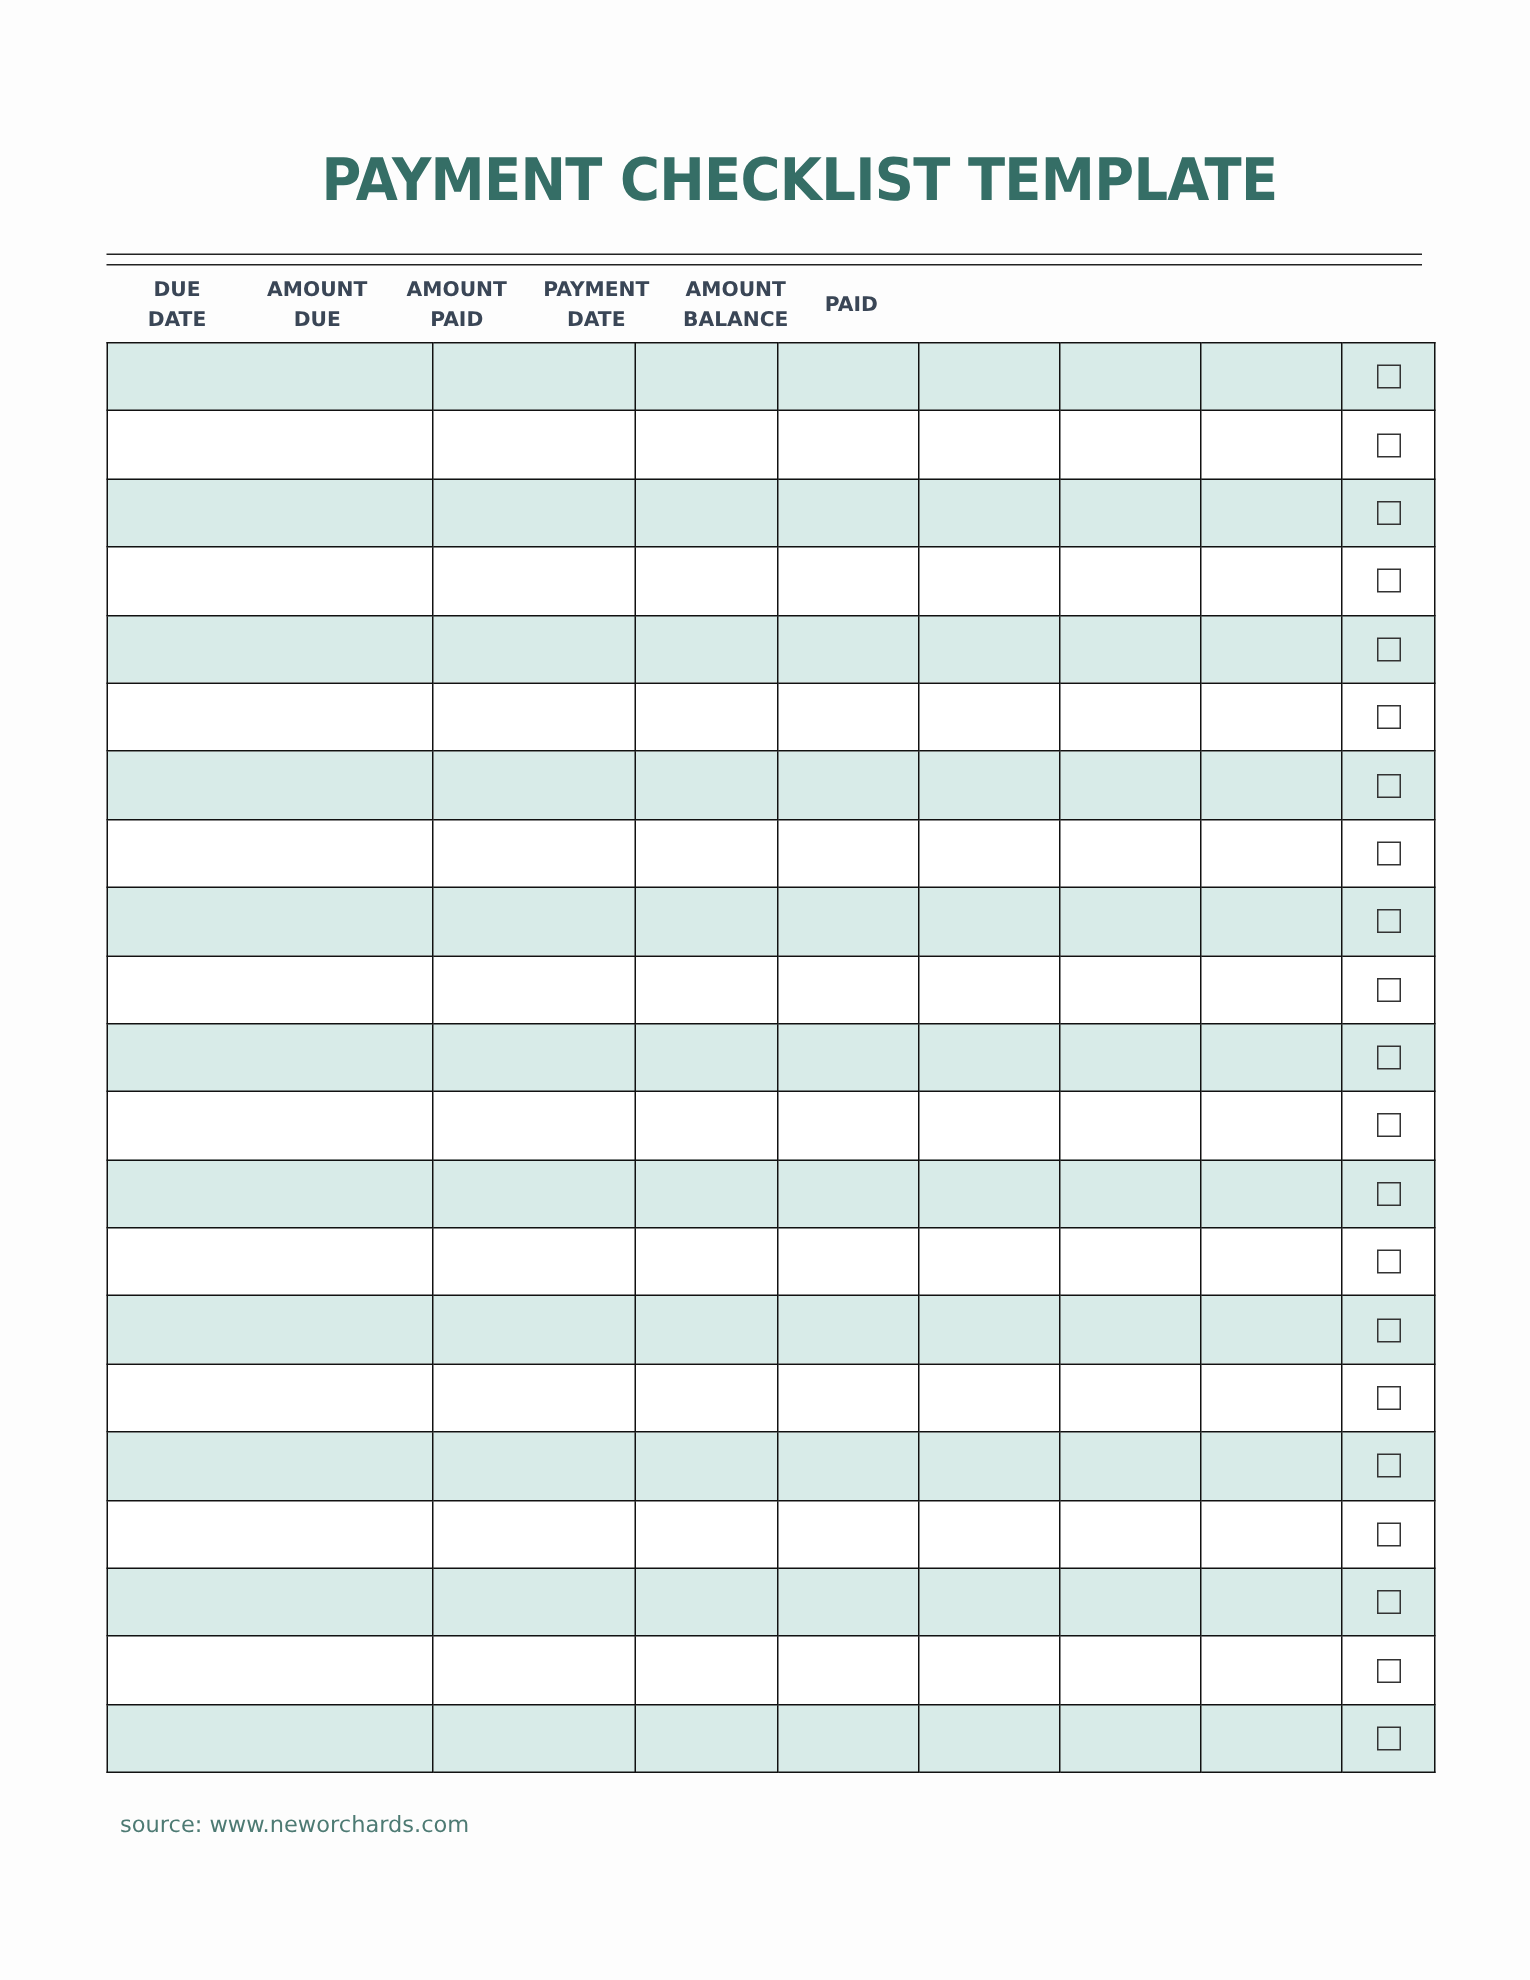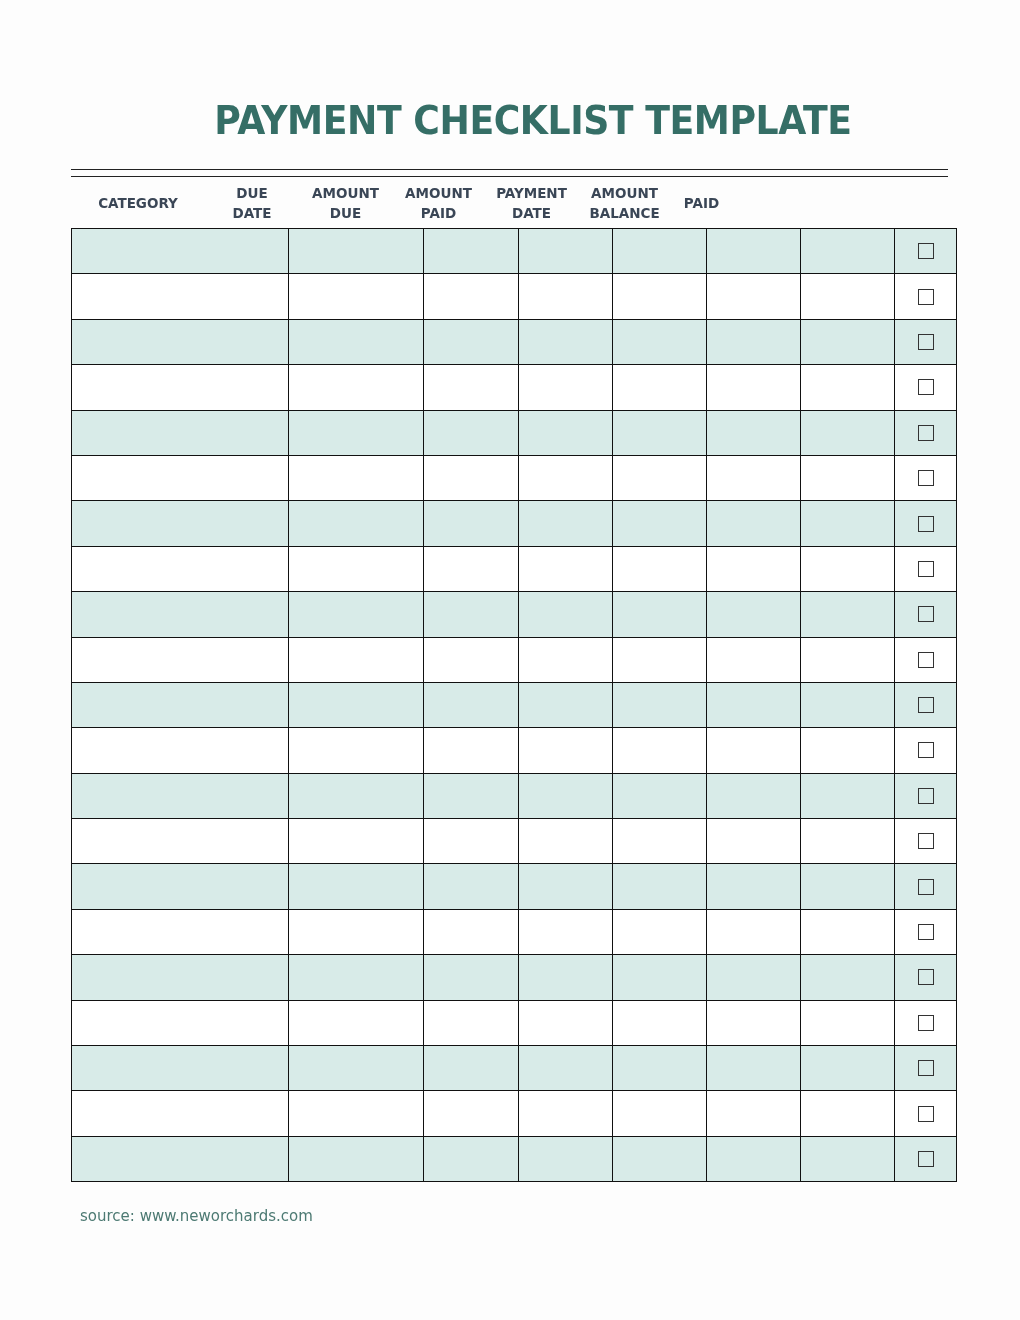--- a/index.html
+++ b/index.html
@@ -16,21 +16,20 @@
   .source{position:absolute;left:80px;top:1207px;font-family:"DejaVu Sans",sans-serif;font-size:15px;color:#4d7a73;}
 </style>
 </head>
 <body>
 
 <div class="title">PAYMENT CHECKLIST TEMPLATE</div>
 <div class="rule" style="top:169px;"></div>
 <div class="rule" style="top:176px;"></div>
 
 <div class="head" id="head">
-    <div class="hcell" style="width: 134px;">CATEGORY</div>
     <div class="hcell" style="width: 94px;">DUE
 DATE</div>
     <div class="hcell" style="width: 93px;">AMOUNT
 DUE</div>
     <div class="hcell" style="width: 93px;">AMOUNT
 PAID</div>
     <div class="hcell" style="width: 93px;">PAYMENT
 DATE</div>
     <div class="hcell" style="width: 93px;">AMOUNT
 BALANCE</div>

